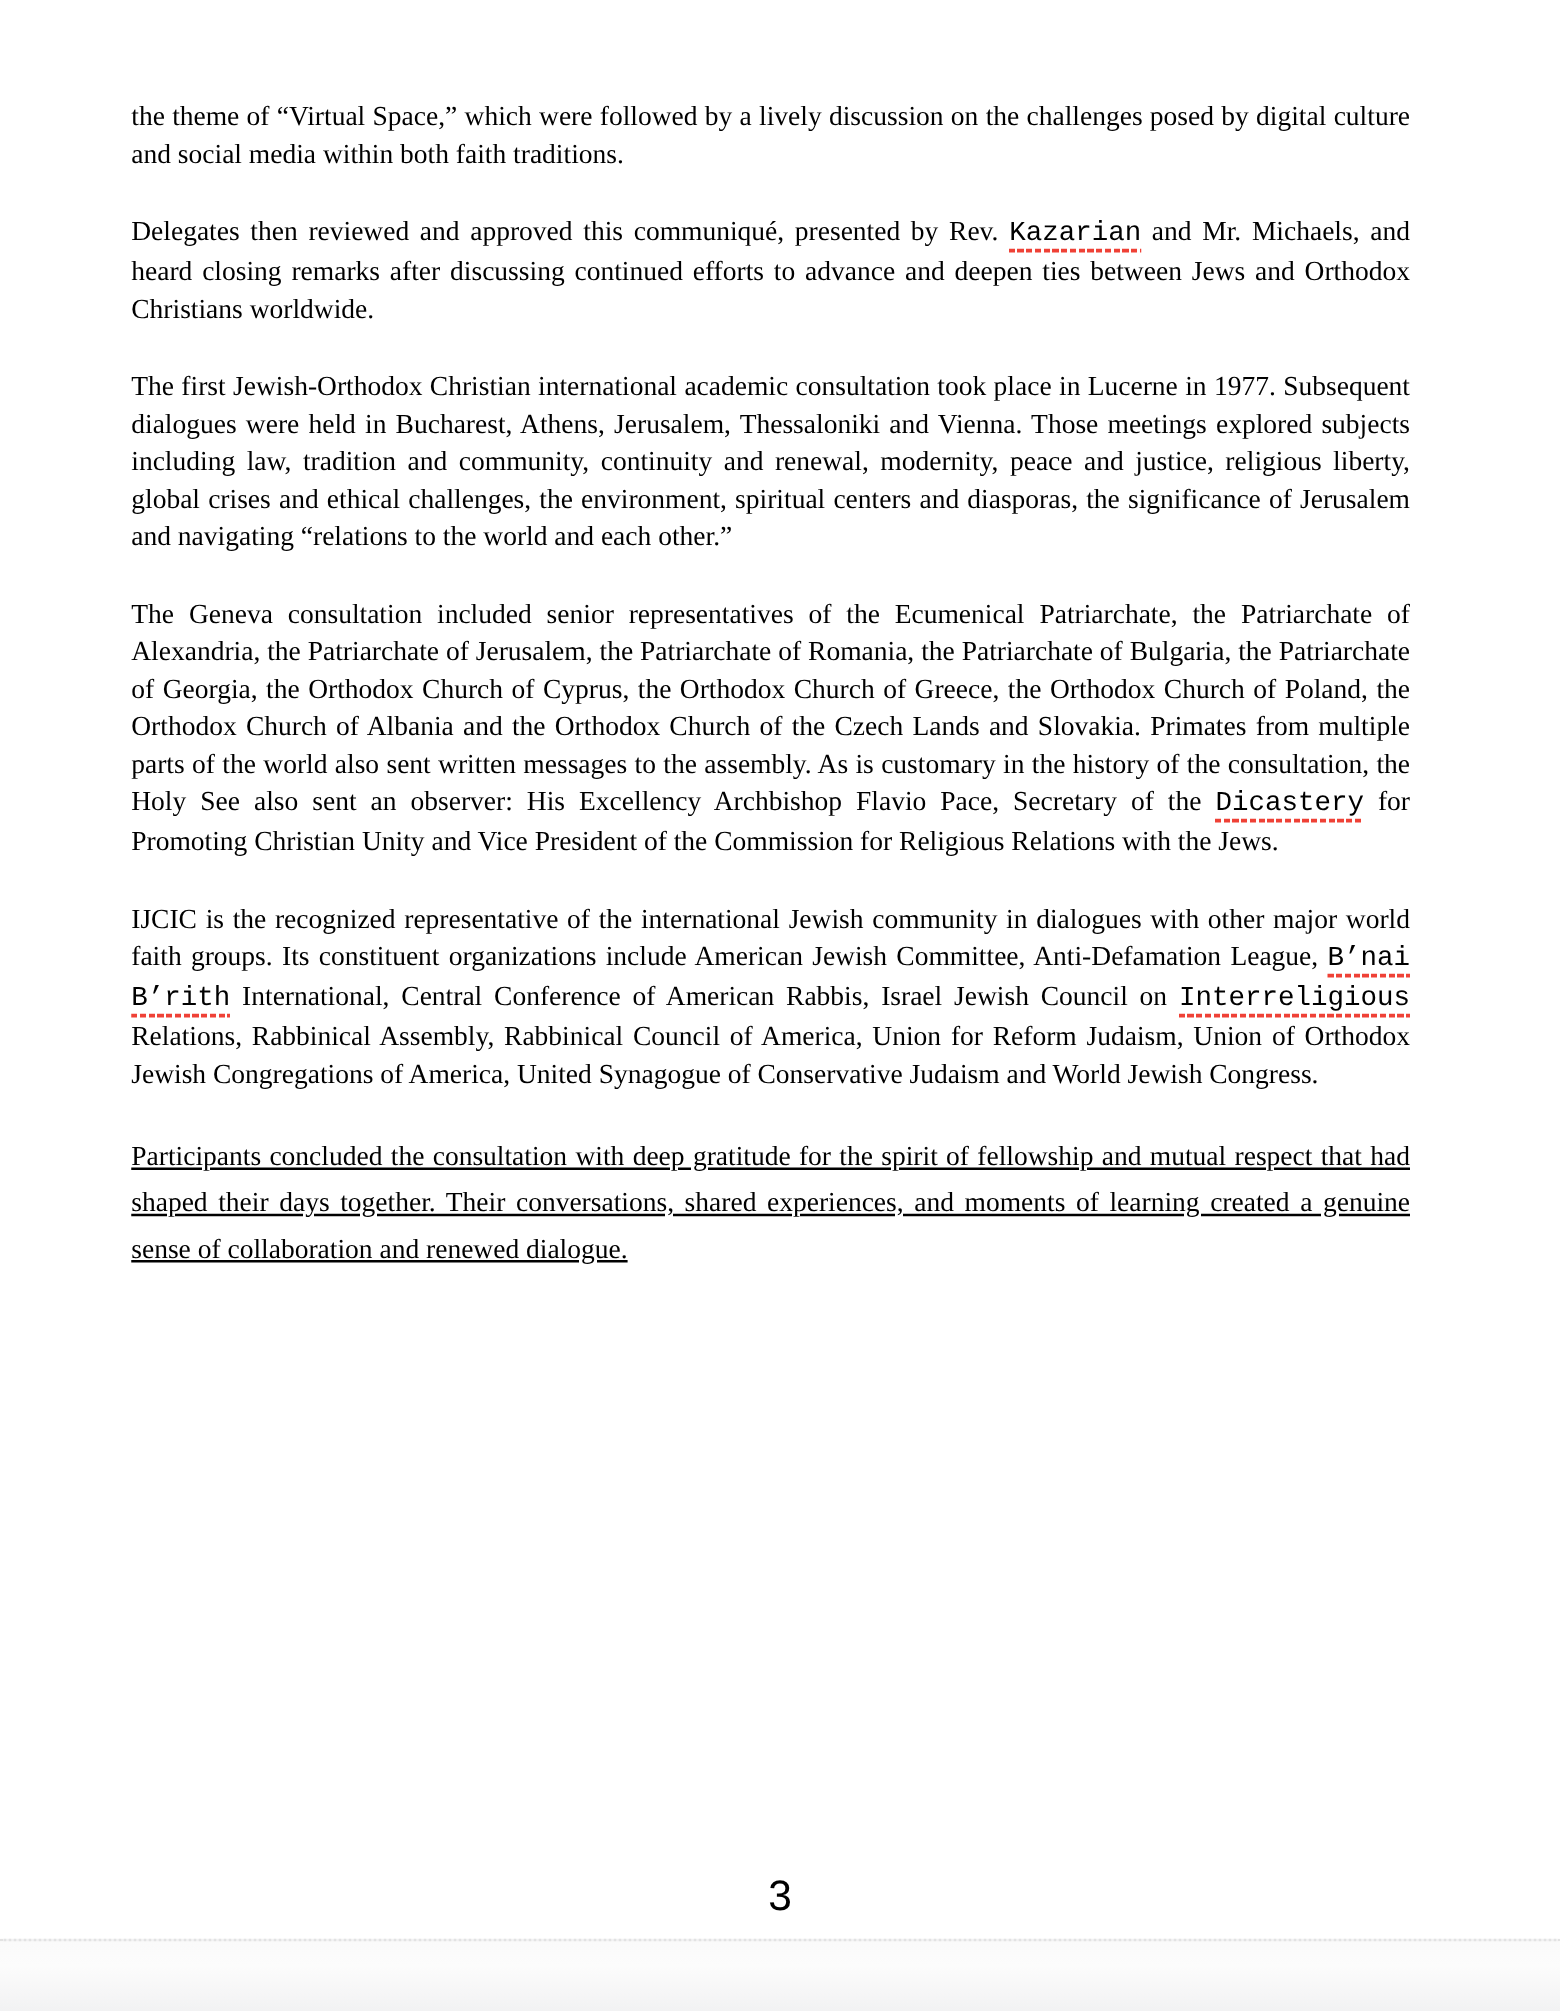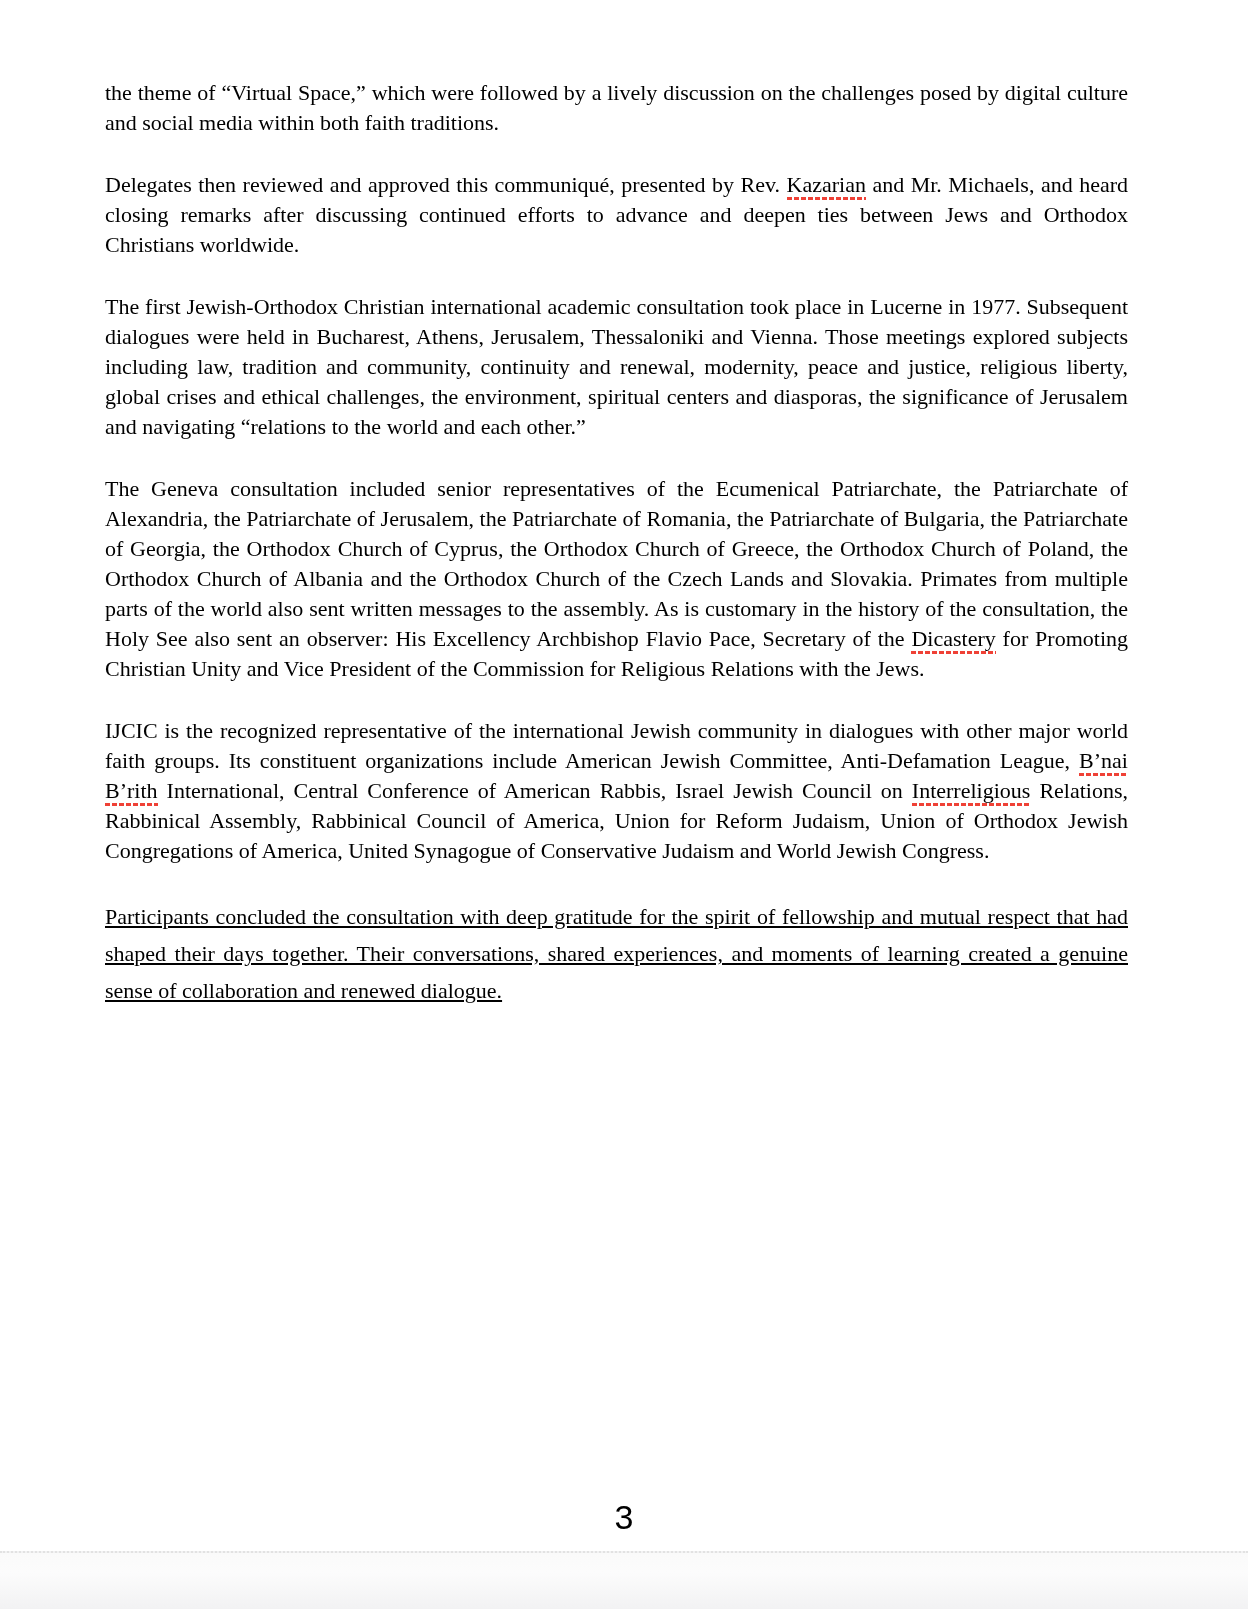--- a/index.html
+++ b/index.html
@@ -37,20 +37,21 @@
   .para-last {
     line-height: 37px;
     text-decoration: underline;
   }
   .misspelled {
     background-image: repeating-linear-gradient(90deg, var(--spell-color) 0 5px, transparent 5px 7px);
     background-repeat: repeat-x;
     background-position: left bottom;
     background-size: auto 3px;
     padding-bottom: 3px;
+    font-family: Liberation Mono, monospace;
   }
   .page-number {
     position: absolute;
     left: 0;
     top: 1500px;
     width: 100%;
     text-align: center;
     font-family: "Liberation Sans", "DejaVu Sans", sans-serif;
     font-size: 34px;
     line-height: 34px;

